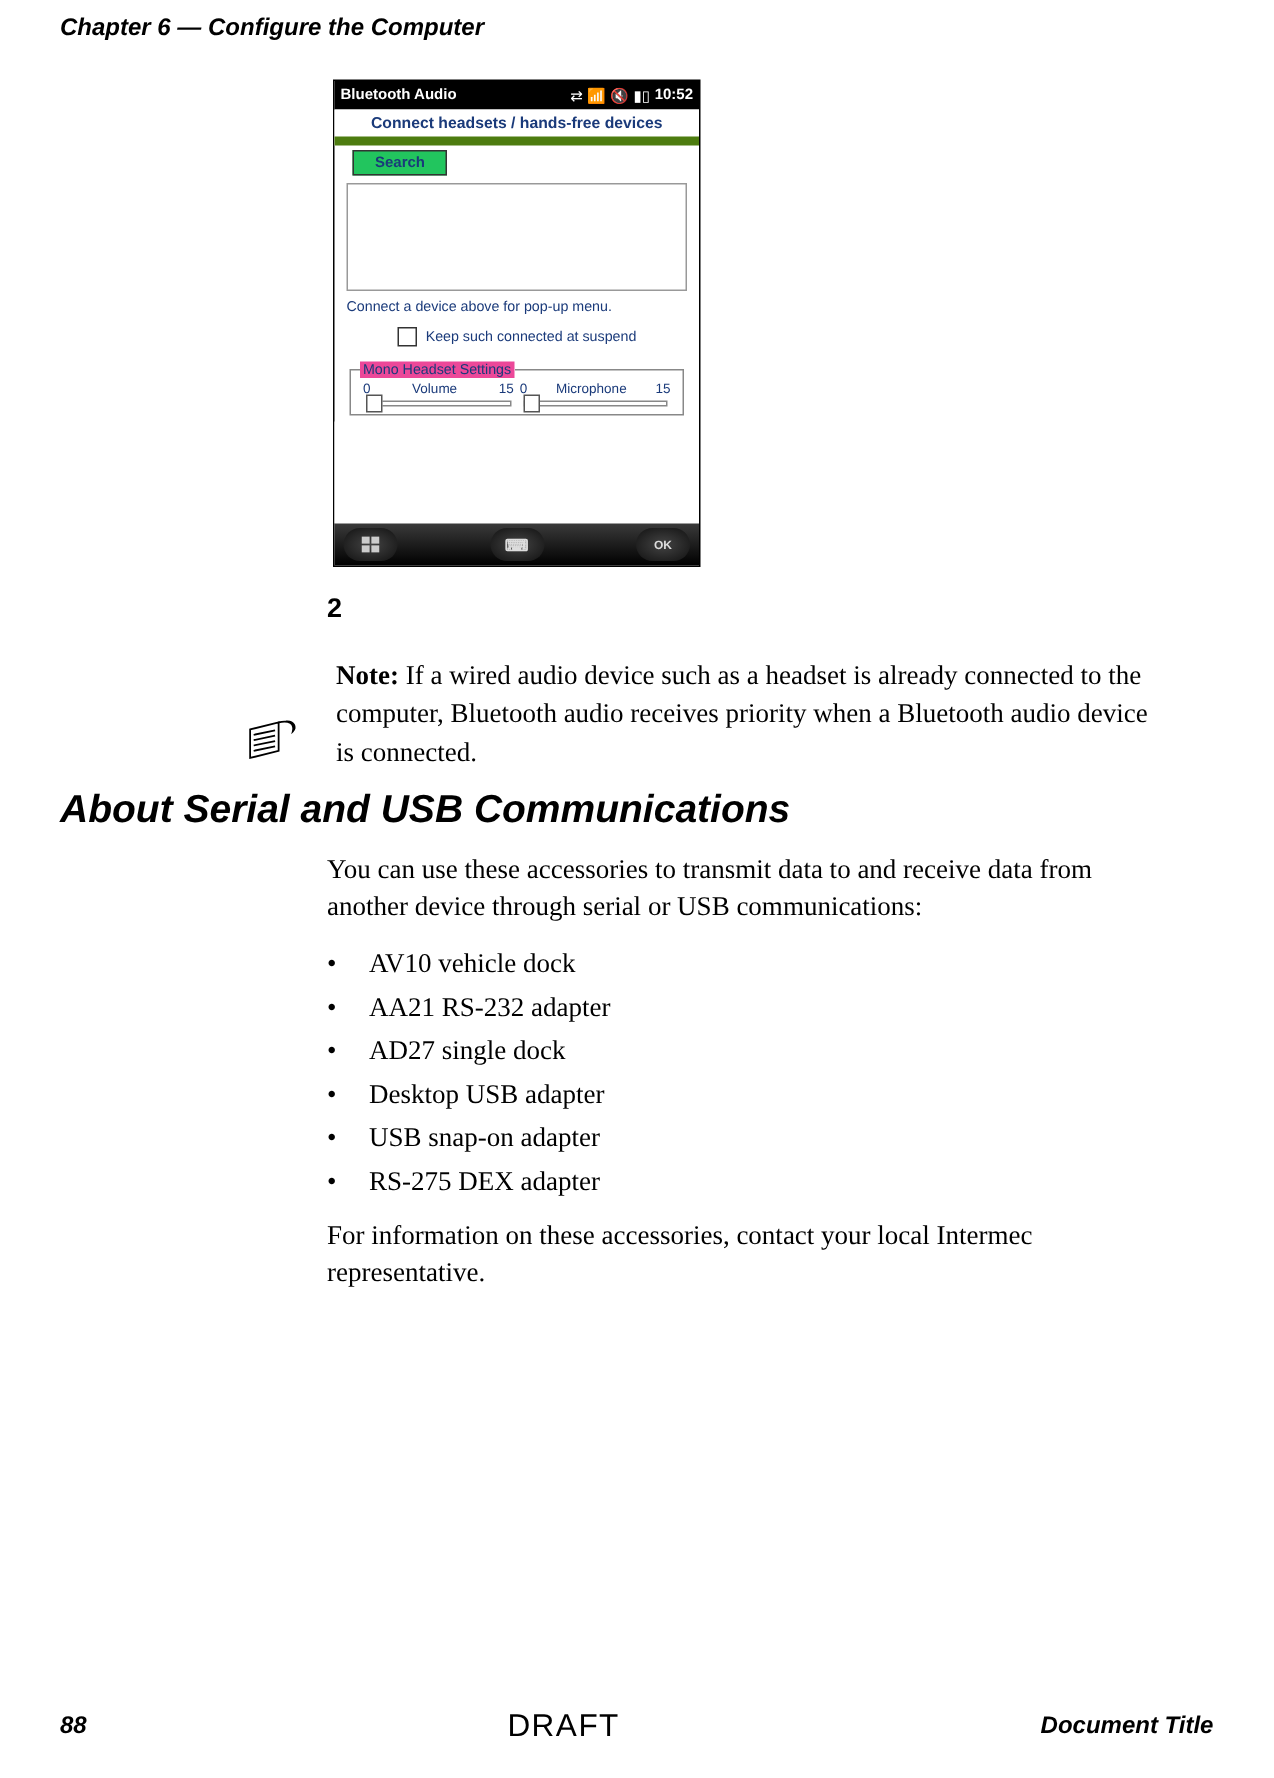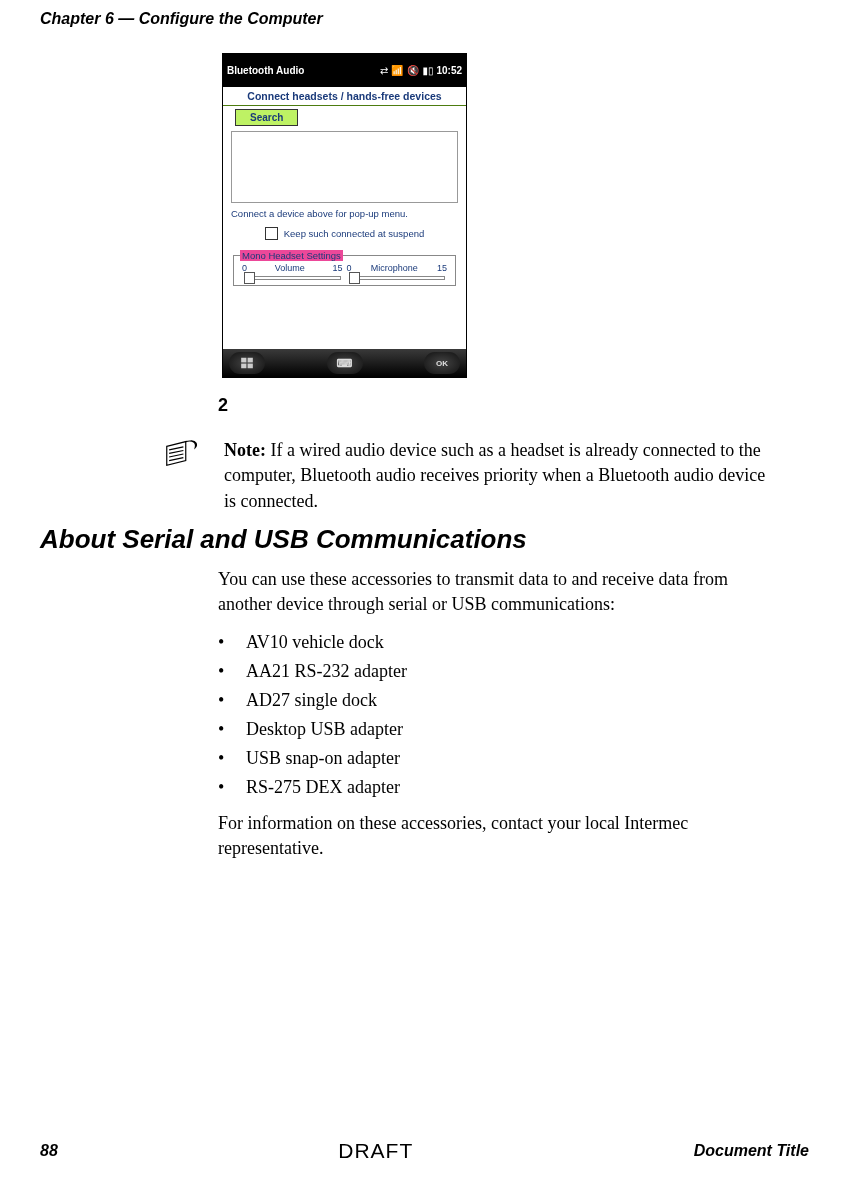--- a/index.html
+++ b/index.html
@@ -33,40 +33,40 @@
       display: flex;
       flex-direction: column;
       font-family: Arial, sans-serif;
     }
     .status-bar {
       background: #000;
       color: #fff;
       display: flex;
       justify-content: space-between;
       align-items: center;
-      height: 33px;
+      height: 19px;
       padding: 0 4px;
       font-size: 10px;
       font-weight: bold;
     }
     .status-title { flex: 1; }
     .status-icons { display: flex; gap: 3px; align-items: center; font-weight: normal; }
     .status-icons span { display: inline-block; }
     .connect-bar {
       background: #fff;
       color: #1a3a7a;
       font-weight: bold;
       font-size: 10.5px;
       text-align: center;
       padding: 3px 0;
-      border-bottom: 1px solid #4d7c0f;
+      border-bottom: 6px solid #4d7c0f;
     }
     .search-button {
       border: 1px solid #333;
-      background: #bef264;
+      background: #22c55e;
       font-size: 10px;
       font-weight: bold;
       color: #1a3a7a;
       padding: 2px 14px;
       margin: 3px 0 3px 12px;
       display: inline-block;
     }
     .device-list {
       border: 1px solid #999;
       height: 72px;
@@ -181,21 +181,21 @@
       width: 24px;
       flex-shrink: 0;
     }
     .note-row {
       display: flex;
       padding-left: 122px;
       padding-right: 30px;
       font-size: 18px;
       line-height: 1.4;
       margin-bottom: 7px;
-      align-items: flex-start;
+      align-items: flex-end;
       gap: 24px;
     }
     .note-icon svg { width: 38px; height: auto; }
     .section-heading {
       font-family: Arial, sans-serif;
       font-weight: bold;
       font-style: italic;
       font-size: 26px;
       margin: 10px 0 12px 0;
     }

